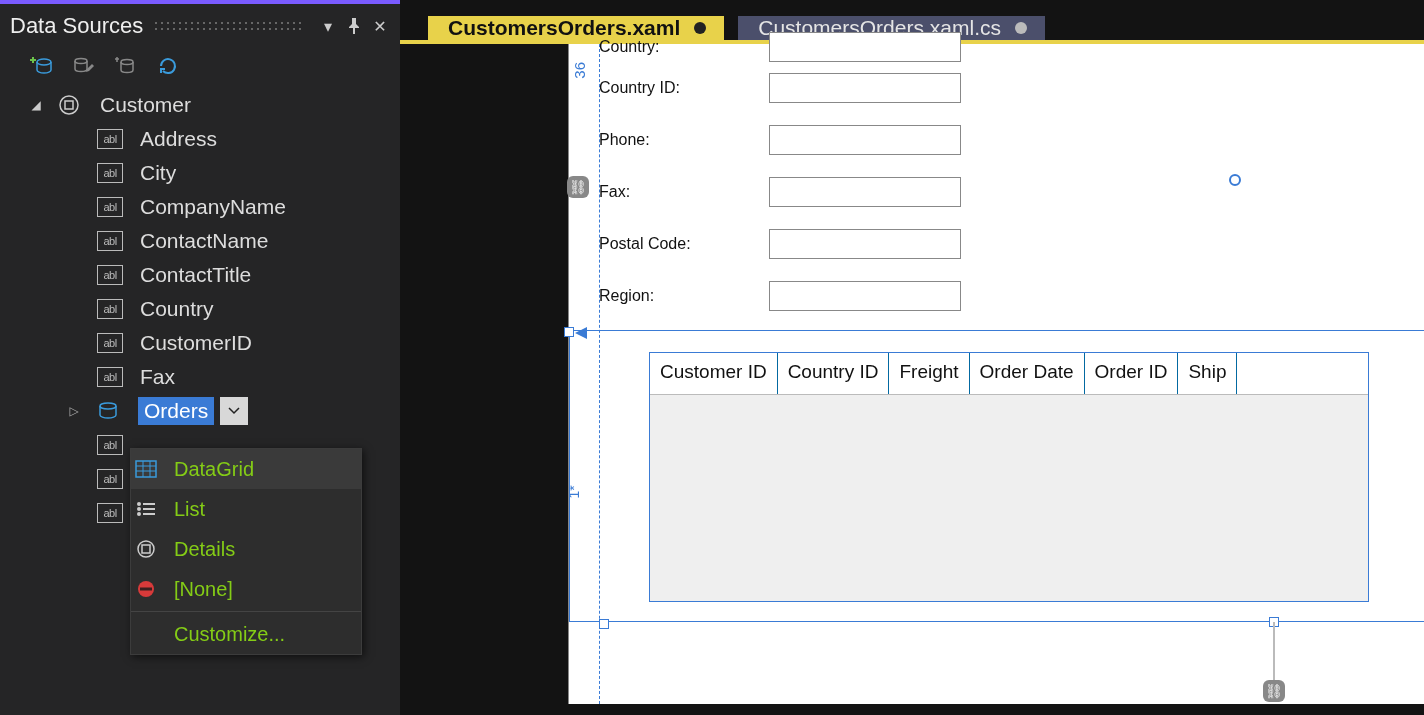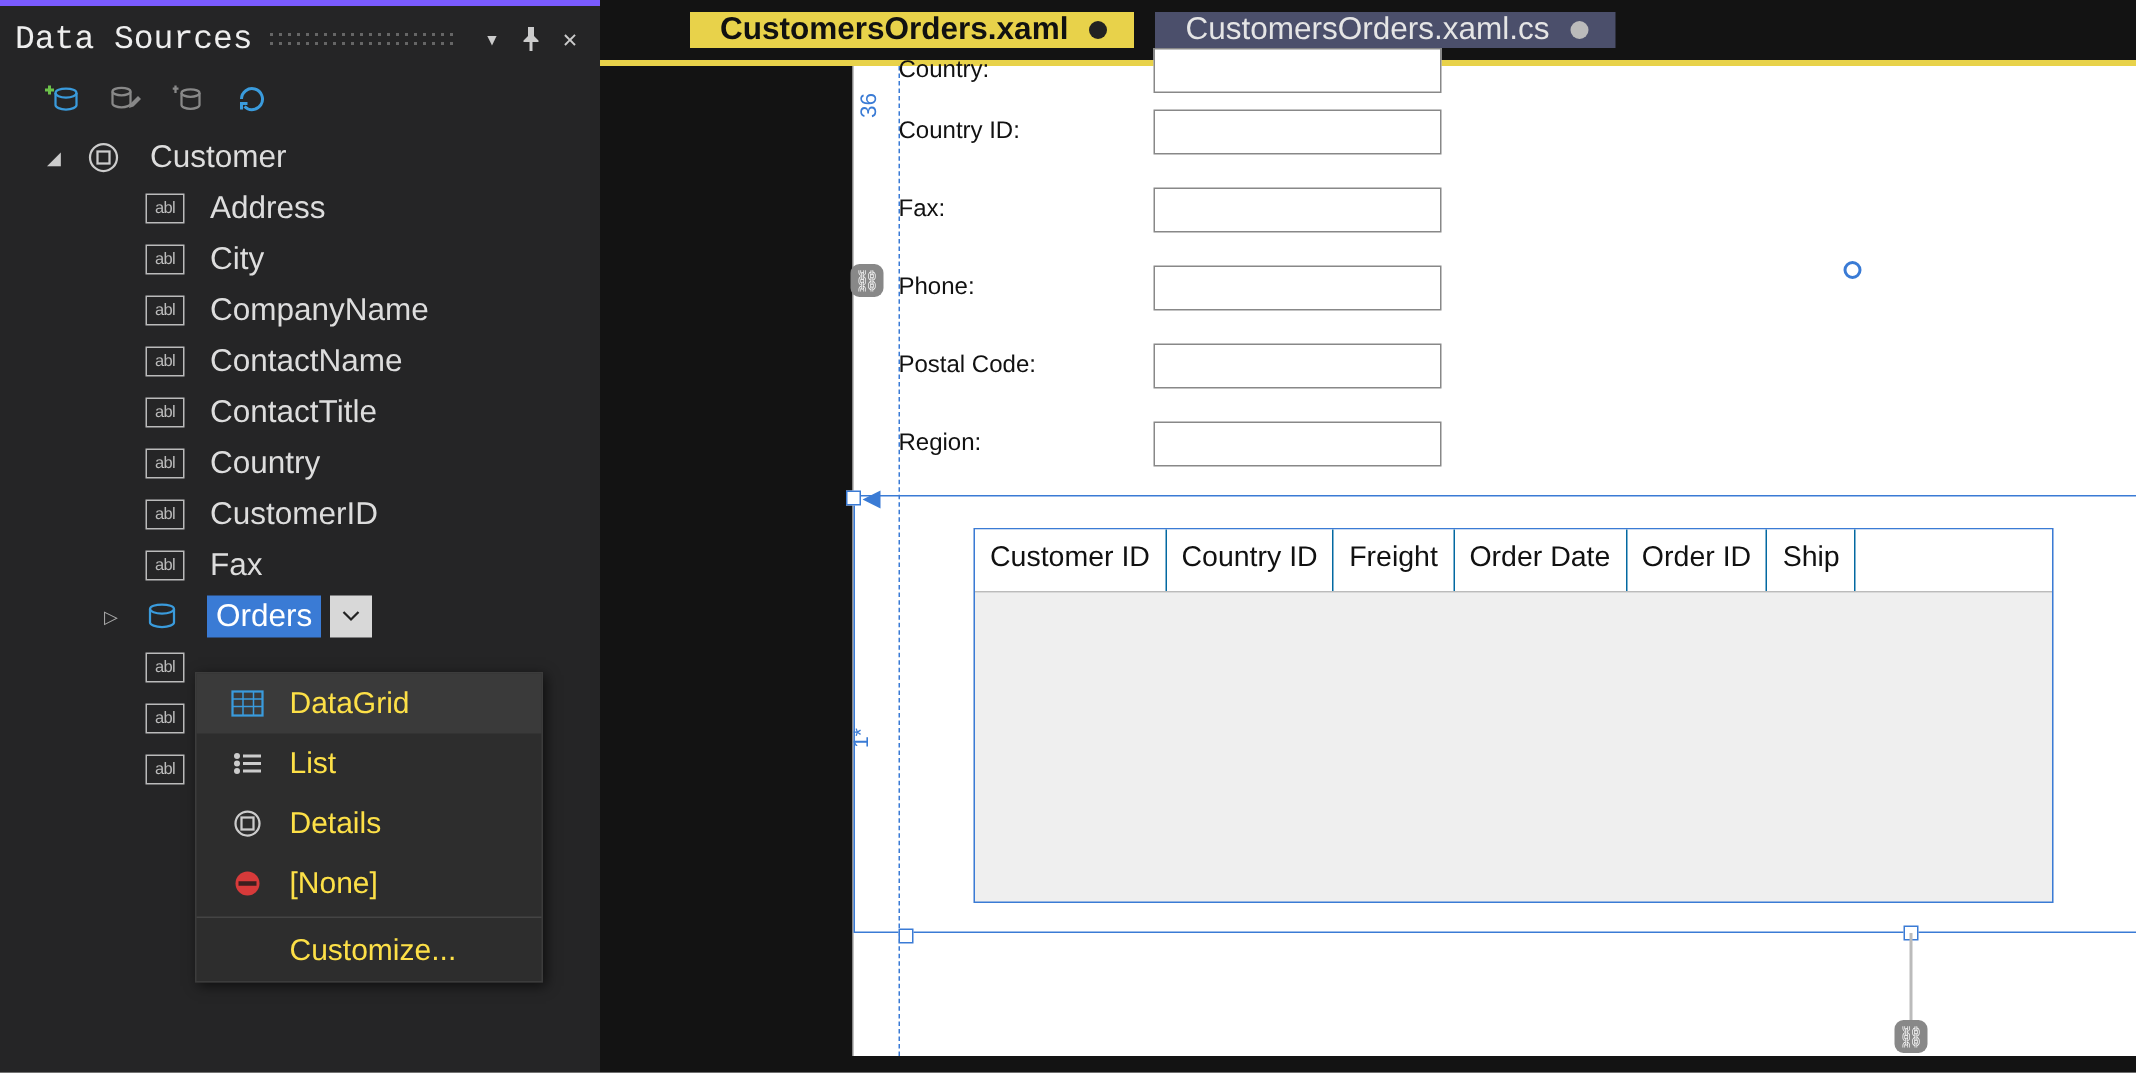--- a/index.html
+++ b/index.html
@@ -19,21 +19,20 @@
     width: 400px; height: 715px;
     background: #252526;
     border-top: 4px solid #7a5bff;
   }
   .panel-header {
     display: flex;
     align-items: center;
     height: 44px;
     padding: 0 10px;
     background: #252526;
-    font-family: Liberation Mono, monospace;
   }
   .panel-title {
     font-size: 22px;
     color: #eee;
     flex: 0 0 auto;
     margin-right: 10px;
   }
   .drag-dots {
     flex: 1;
     height: 12px;
@@ -118,23 +117,23 @@
     width: 232px;
     background: #2d2d2d;
     border: 1px solid #3c3c3c;
     box-shadow: 2px 2px 8px rgba(0,0,0,0.6);
     z-index: 10;
   }
   .dd-item {
     display: flex;
     align-items: center;
     height: 40px;
-    padding: 0 10px 0 20px;
+    padding: 0 10px 0 1px;
     font-size: 20px;
-    color: #fde047;
+    color: #84cc16;
     cursor: pointer;
   }
   .dd-item.sel { background: #3a3a3a; }
   .dd-icon {
     width: 28px; height: 24px;
     display: inline-flex;
     align-items: center; justify-content: center;
     margin-right: 14px;
   }
   .dd-sep {
@@ -145,22 +144,21 @@
   
   .right-area {
     position: absolute;
     left: 400px; top: 0;
     width: 1024px; height: 715px;
     background: #131313;
   }
   .tab-strip {
     display: flex;
     height: 40px;
-    align-items: center;
-    margin-left: 32px;
+    align-items: flex-end;
   }
   .tab {
     display: flex;
     align-items: center;
     padding: 0 18px 0 20px;
     font-size: 21px;
     gap: 14px;
   }
   .tab.gap { width: 28px; padding:0; background:#131313; }
   .tab.active {
@@ -497,25 +495,25 @@
       <div id="form-rows">
           <div class="form-row" style="height: 30px; margin-top: -14px;">
             <div class="form-label">Country:</div>
             <div class="form-input"></div>
           </div>
           <div class="form-row">
             <div class="form-label">Country ID:</div>
             <div class="form-input"></div>
           </div>
           <div class="form-row">
-            <div class="form-label">Fax:</div>
+            <div class="form-label">Phone:</div>
             <div class="form-input"></div>
           </div>
           <div class="form-row">
-            <div class="form-label">Phone:</div>
+            <div class="form-label">Fax:</div>
             <div class="form-input"></div>
           </div>
           <div class="form-row">
             <div class="form-label">Postal Code:</div>
             <div class="form-input"></div>
           </div>
           <div class="form-row">
             <div class="form-label">Region:</div>
             <div class="form-input"></div>
           </div>

